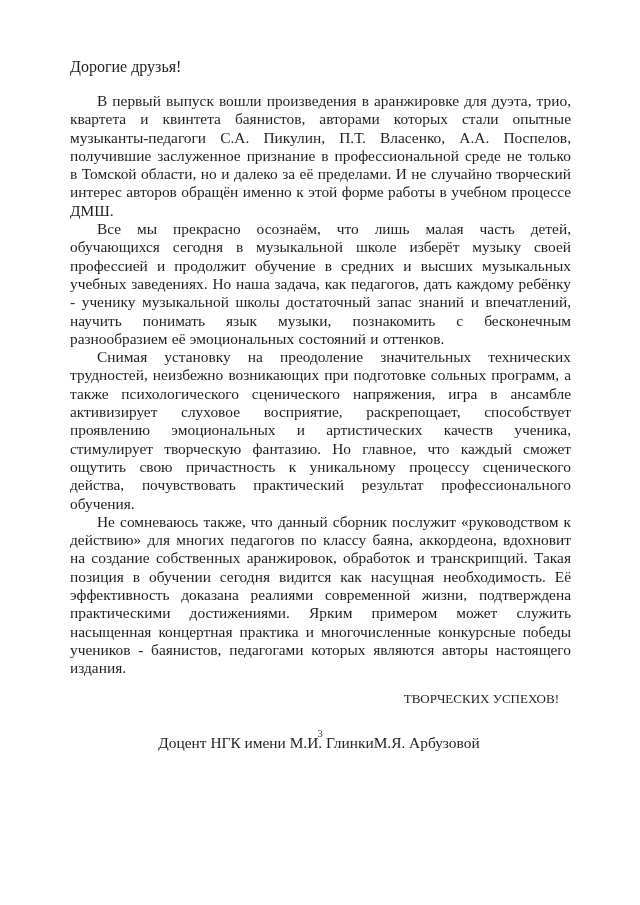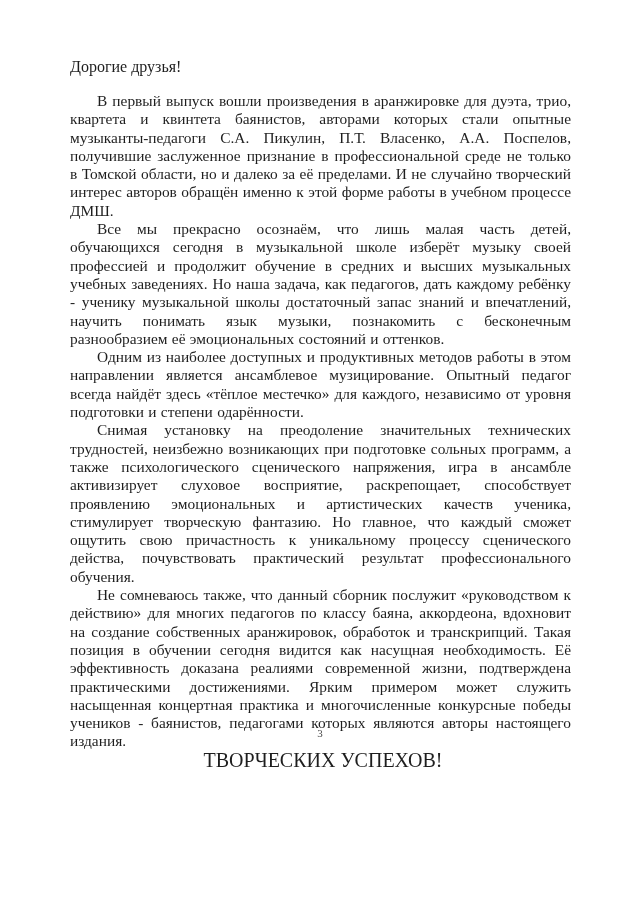--- a/index.html
+++ b/index.html
@@ -31,25 +31,25 @@
   }
   .body-paragraph {
     margin: 0;
     font-size: 15.4px;
     line-height: 18.3px;
     text-align: justify;
     text-indent: 27px;
     word-spacing: 0.5px;
   }
   .closing-line {
-    margin: 0;
-    font-size: 20px;
+    margin: 12px;
+    font-size: 13px;
     line-height: 18.3px;
     text-indent: 5px;
-    text-align: center;
+    text-align: right;
   }
   .signature-row {
     display: flex;
     justify-content: center;
     margin-top: 26px;
     padding-left: 27px;
     padding-right: 30px;
     font-size: 15.4px;
     line-height: 18.3px;
   }
@@ -69,21 +69,20 @@
 <div class="page">
   <div class="content">
 
     <p class="greeting">Дорогие друзья!</p>
 
 
     <p class="body-paragraph">В первый выпуск вошли произведения в аранжировке для дуэта, трио, квартета и квинтета баянистов, авторами которых стали опытные музыканты-педагоги С.А. Пикулин, П.Т. Власенко, А.А. Поспелов, получившие заслуженное признание в профессиональной среде не только в Томской области, но и далеко за её пределами. И не случайно творческий интерес авторов обращён именно к этой форме работы в учебном процессе ДМШ.</p>
 
     <p class="body-paragraph">Все мы прекрасно осознаём, что лишь малая часть детей, обучающихся сегодня в музыкальной школе изберёт музыку своей профессией и продолжит обучение в средних и высших музыкальных учебных заведениях. Но наша задача, как педагогов, дать каждому ребёнку - ученику музыкальной школы достаточный запас знаний и впечатлений, научить понимать язык музыки, познакомить с бесконечным разнообразием её эмоциональных состояний и оттенков.</p>
 
-    <p class="body-paragraph">Одним из наиболее доступных и продуктивных методов работы в этом направлении является ансамблевое музицирование. Опытный педагог всегда найдёт здесь «тёплое местечко» для каждого, независимо от уровня подготовки и степени одарённости.</p>
 
     <p class="body-paragraph">Снимая установку на преодоление значительных технических трудностей, неизбежно возникающих при подготовке сольных программ, а также психологического сценического напряжения, игра в ансамбле активизирует слуховое восприятие, раскрепощает, способствует проявлению эмоциональных и артистических качеств ученика, стимулирует творческую фантазию.  Но главное, что каждый сможет ощутить свою причастность к уникальному процессу сценического действа, почувствовать практический результат профессионального обучения.</p>
 
     <p class="body-paragraph">Не сомневаюсь также, что данный сборник послужит «руководством к действию» для многих педагогов по классу баяна, аккордеона, вдохновит на создание собственных аранжировок, обработок и транскрипций. Такая позиция в обучении сегодня видится как насущная необходимость. Её эффективность доказана реалиями современной жизни, подтверждена практическими достижениями. Ярким примером может служить насыщенная концертная практика и многочисленные конкурсные победы учеников - баянистов, педагогами которых являются авторы настоящего издания.</p>
 
     <p class="closing-line">ТВОРЧЕСКИХ УСПЕХОВ!</p>
 
     <div class="signature-row">
       <span>Доцент НГК имени М.И. Глинки</span>
       <span>М.Я. Арбузовой</span>

